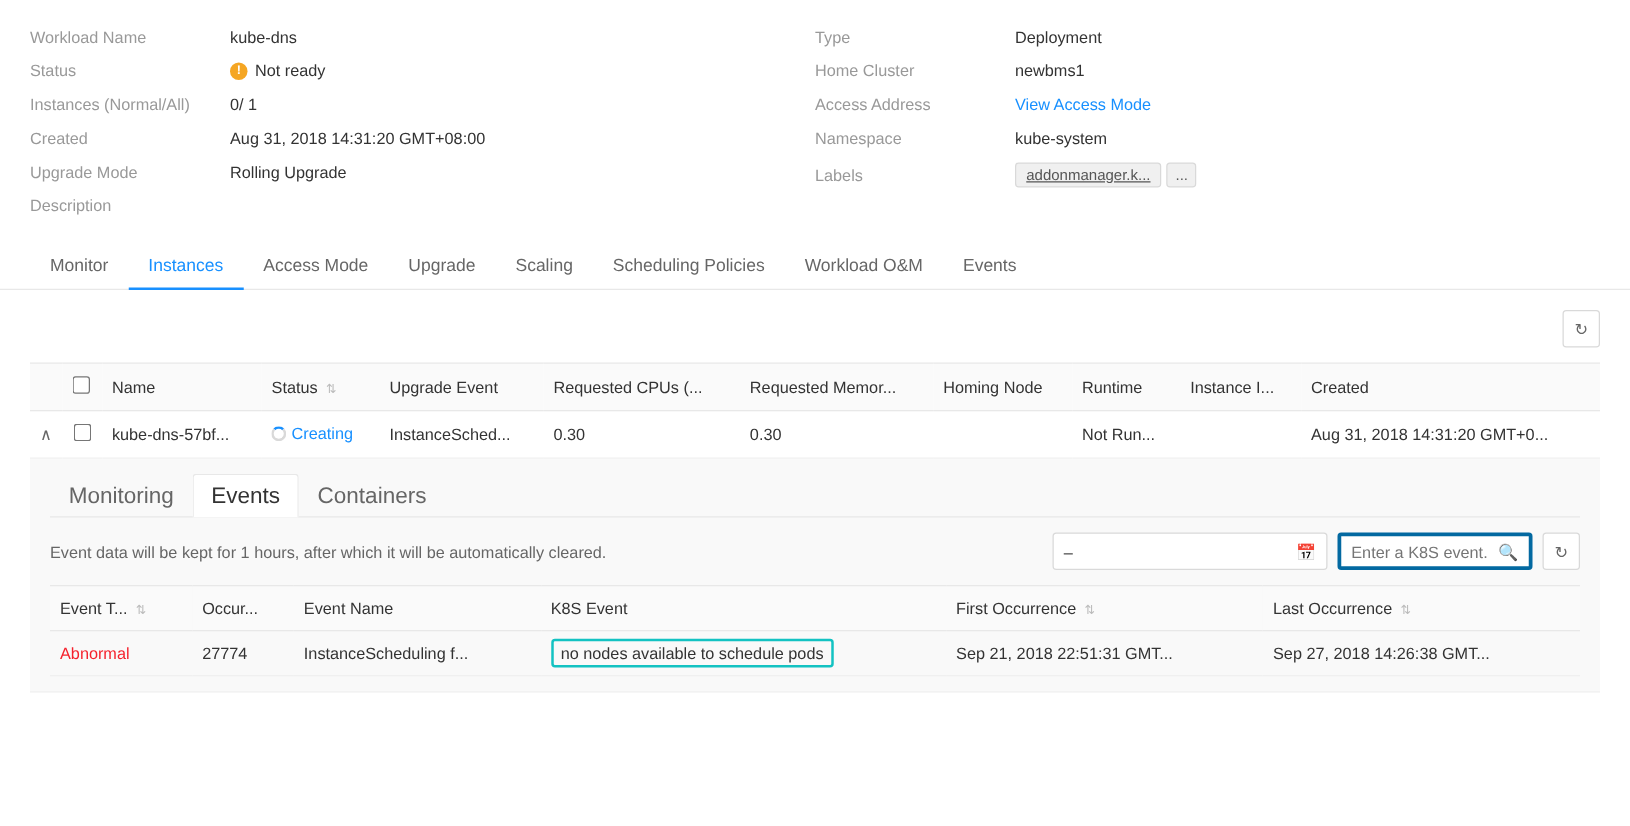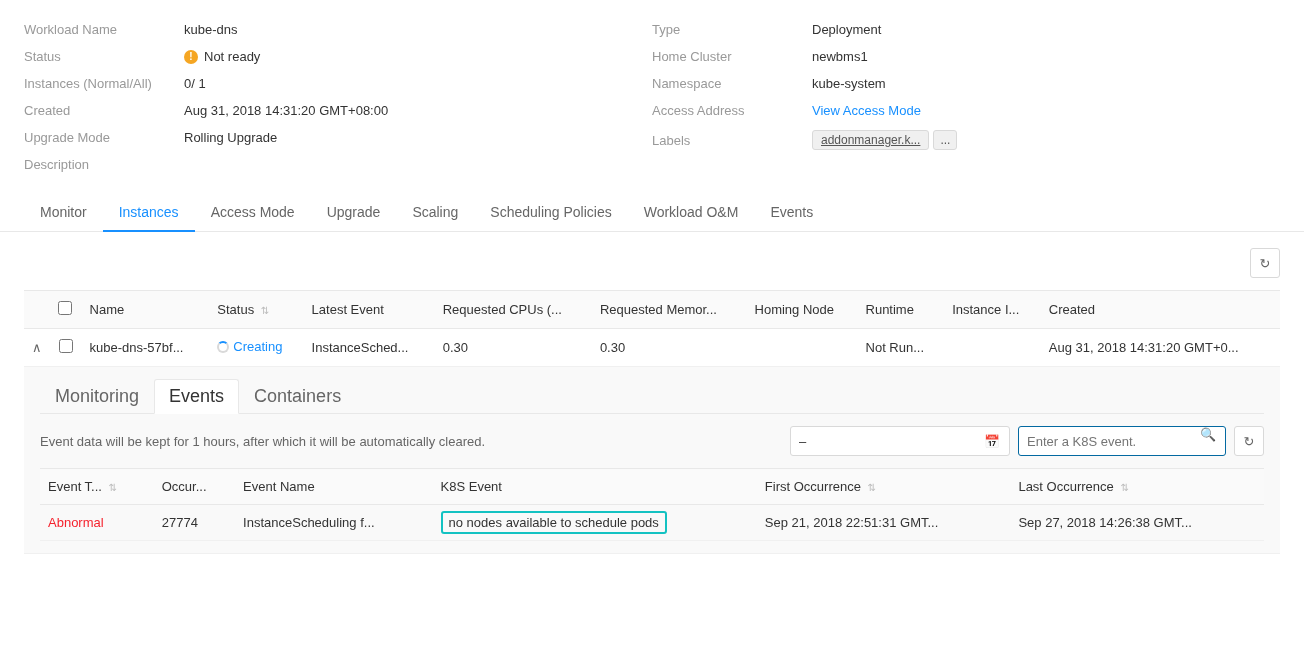--- a/index.html
+++ b/index.html
@@ -54,21 +54,21 @@
     .sub-tab { padding: 6px 14px; cursor: pointer; font-size: 18px; color: #666; border: 1px solid transparent; margin-bottom: -1px; border-radius: 3px 3px 0 0; }
     .sub-tab.active { background: #fff; border: 1px solid #e8e8e8; border-bottom-color: #fff; color: #333; }
 
     
     .event-filter-row { display: flex; align-items: center; justify-content: space-between; margin-bottom: 12px; }
     .event-filter-text { color: #666; font-size: 13px; }
     .event-filter-right { display: flex; align-items: center; gap: 8px; }
     .date-range-input { display: flex; align-items: center; border: 1px solid #d9d9d9; border-radius: 3px; padding: 0 8px; height: 30px; background: #fff; width: 220px; justify-content: space-between; cursor: pointer; }
     .date-range-input span { color: #333; font-size: 13px; }
     .cal-icon { color: #999; }
-    .k8s-search-wrap { display: flex; border: 1px solid #0369a1; border-radius: 3px; padding: 0 8px; height: 30px; width: 208px; background: #fff; }
+    .k8s-search-wrap { display: flex; align-items: center; border: 3px solid #0369a1; border-radius: 3px; padding: 0 8px; height: 30px; width: 156px; background: #fff; }
     .k8s-search-wrap input { border: none; outline: none; font-size: 13px; width: 100%; background: transparent; color: #999; }
 
     
     .events-table { width: 100%; border-collapse: collapse; font-size: 13px; }
     .events-table th { background: #fafafa; border-bottom: 1px solid #e8e8e8; border-top: 1px solid #e8e8e8; padding: 10px 8px; text-align: left; color: #333; font-weight: normal; white-space: nowrap; }
     .events-table td { padding: 10px 8px; border-bottom: 1px solid #f0f0f0; color: #333; }
     .event-type-abnormal { color: #f5222d; }
     .k8s-event-cell { border: 2px solid #13c2c2; border-radius: 3px; padding: 2px 6px; color: #333; }
   </style>
 </head>
@@ -112,26 +112,26 @@
       <div>
         <div class="info-row">
           <span class="info-label">Type</span>
           <span class="info-value">Deployment</span>
         </div>
         <div class="info-row">
           <span class="info-label">Home Cluster</span>
           <span class="info-value">newbms1</span>
         </div>
         <div class="info-row">
+          <span class="info-label">Access Address</span>
+          <a class="link-blue">View Access Mode</a>
+        </div>
+        <div class="info-row">
           <span class="info-label">Namespace</span>
           <span class="info-value">kube-system</span>
-        </div>
-        <div class="info-row">
-          <span class="info-label">Access Address</span>
-          <a class="link-blue">View Access Mode</a>
         </div>
         <div class="info-row">
           <span class="info-label">Labels</span>
           <span class="label-tag">addonmanager.k...</span>
           <span class="label-more">...</span>
         </div>
       </div>
     </div>
   </div>
 
@@ -154,21 +154,21 @@
 
     <table class="data-table">
       <thead>
         <tr>
           <th class="expand-col"></th>
           <th class="checkbox-col">
             <input type="checkbox" class="checkbox" style="">
           </th>
           <th>Name</th>
           <th class="sortable">Status <span class="sort-icon">⇅</span></th>
-          <th>Latest Event</th>
+          <th>Upgrade Event</th>
           <th>Requested CPUs (...</th>
           <th>Requested Memor...</th>
           <th>Homing Node</th>
           <th>Runtime</th>
           <th>Instance I...</th>
           <th>Created</th>
         </tr>
       </thead>
       <tbody>
         <tr>

